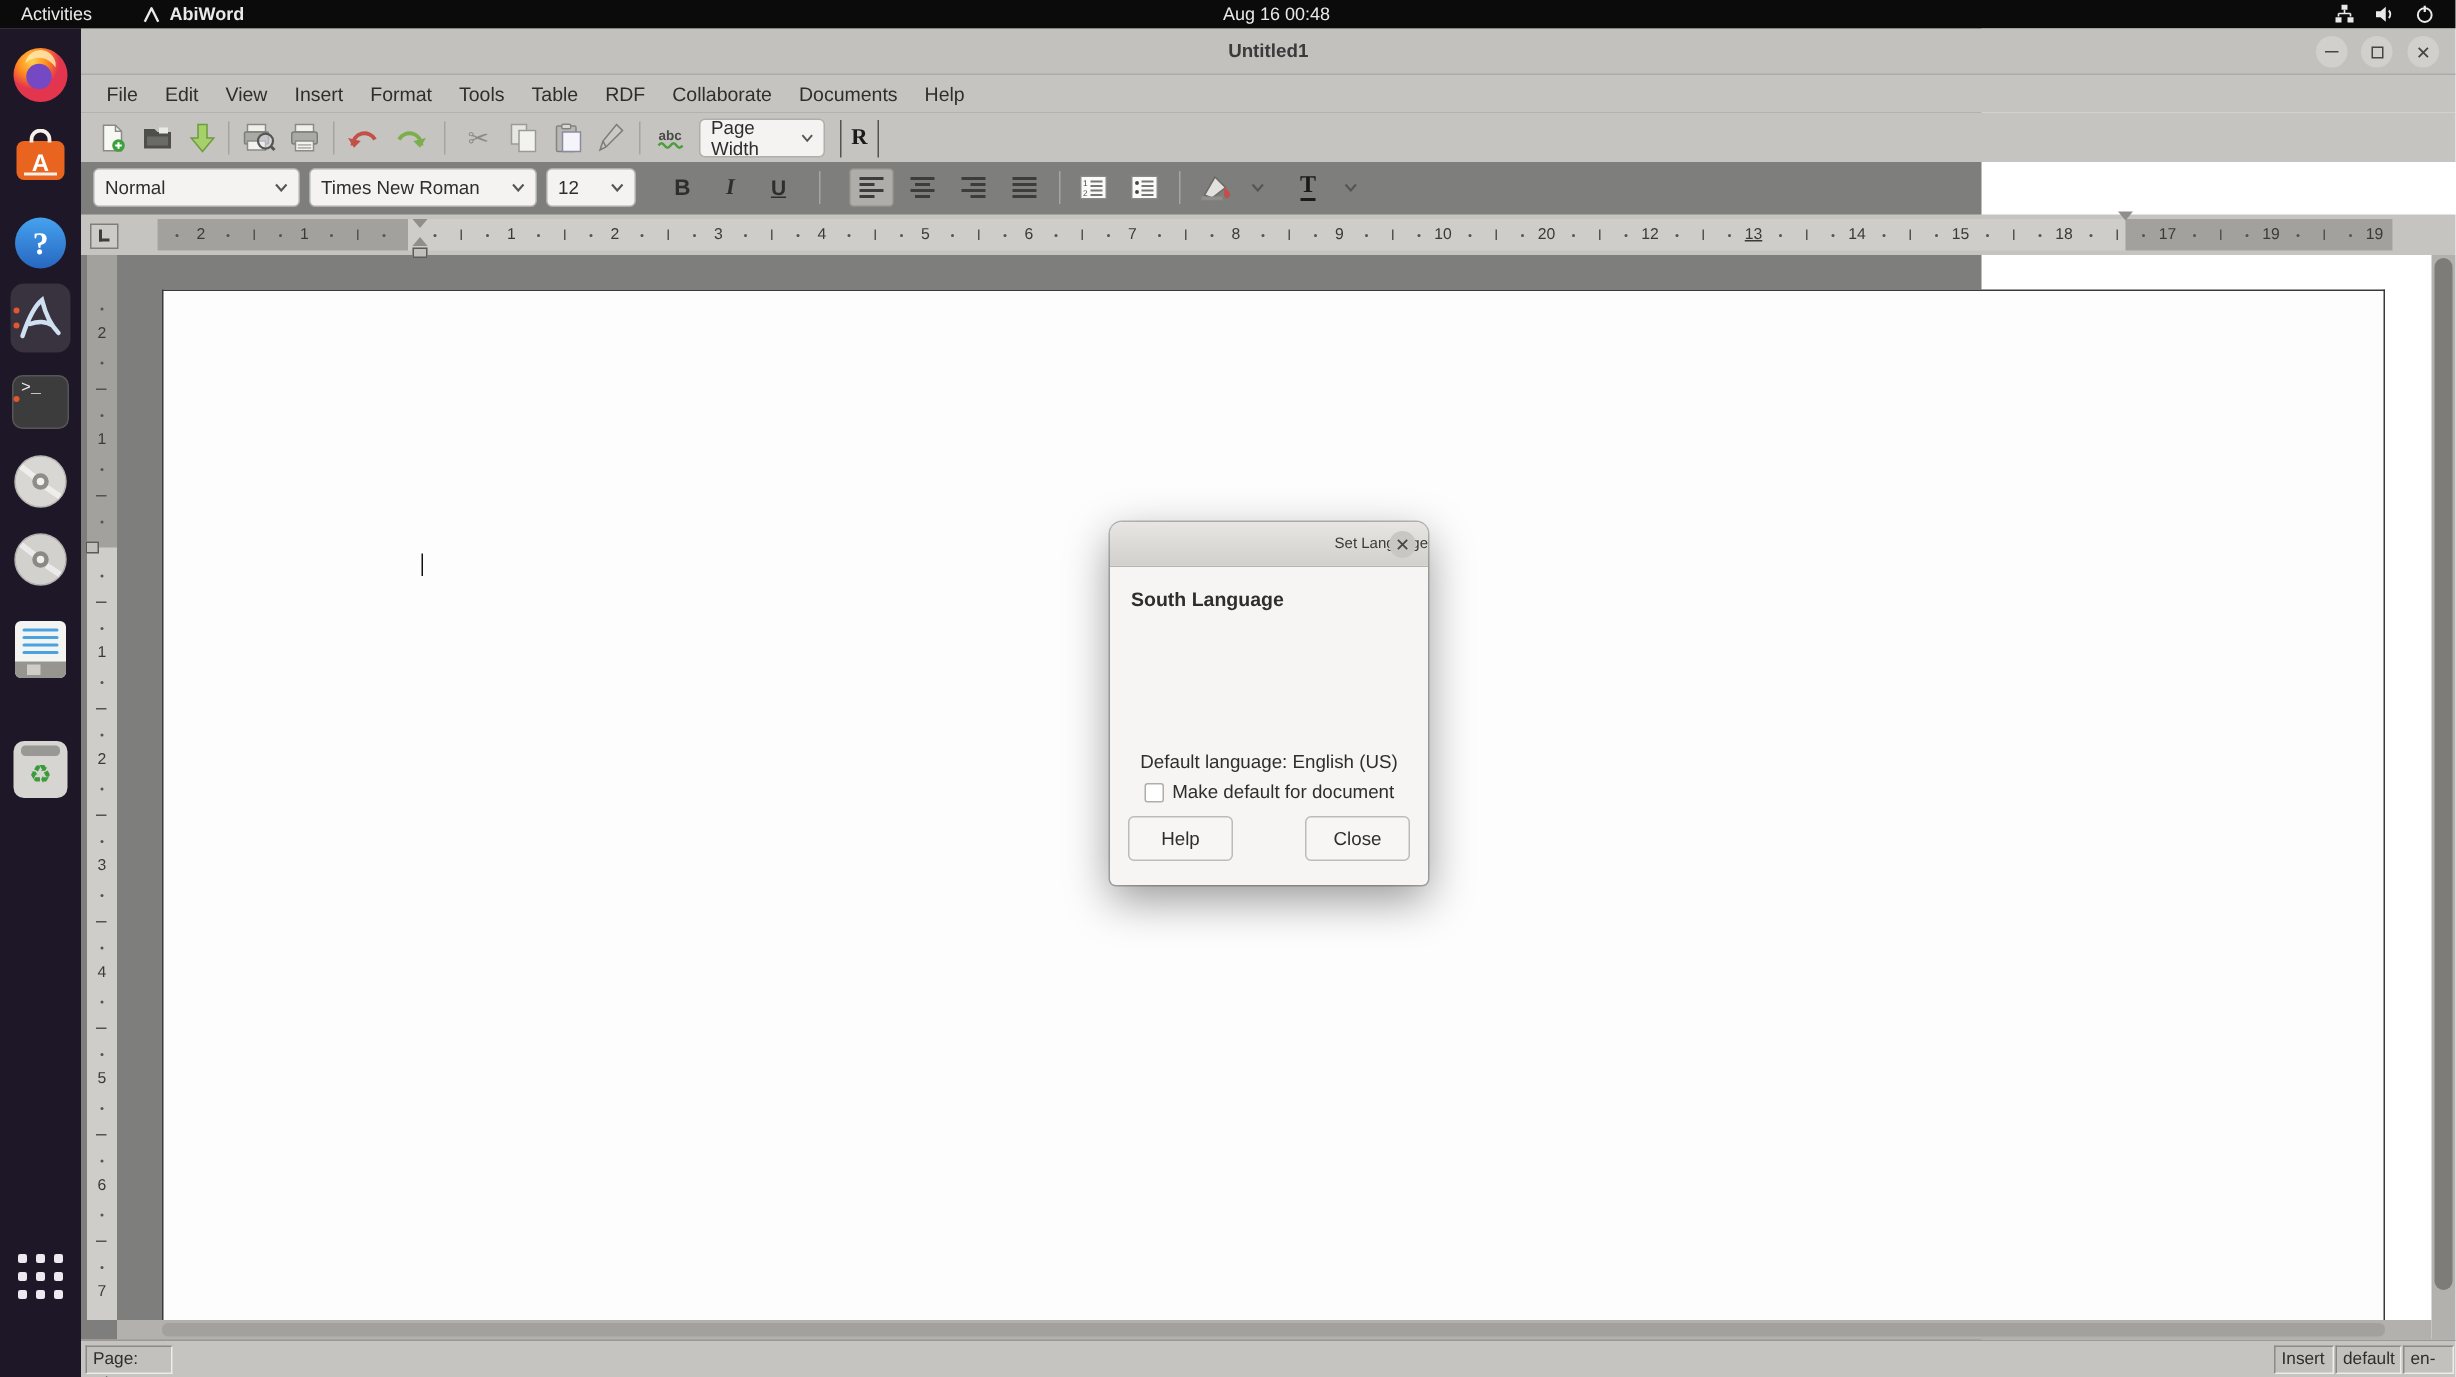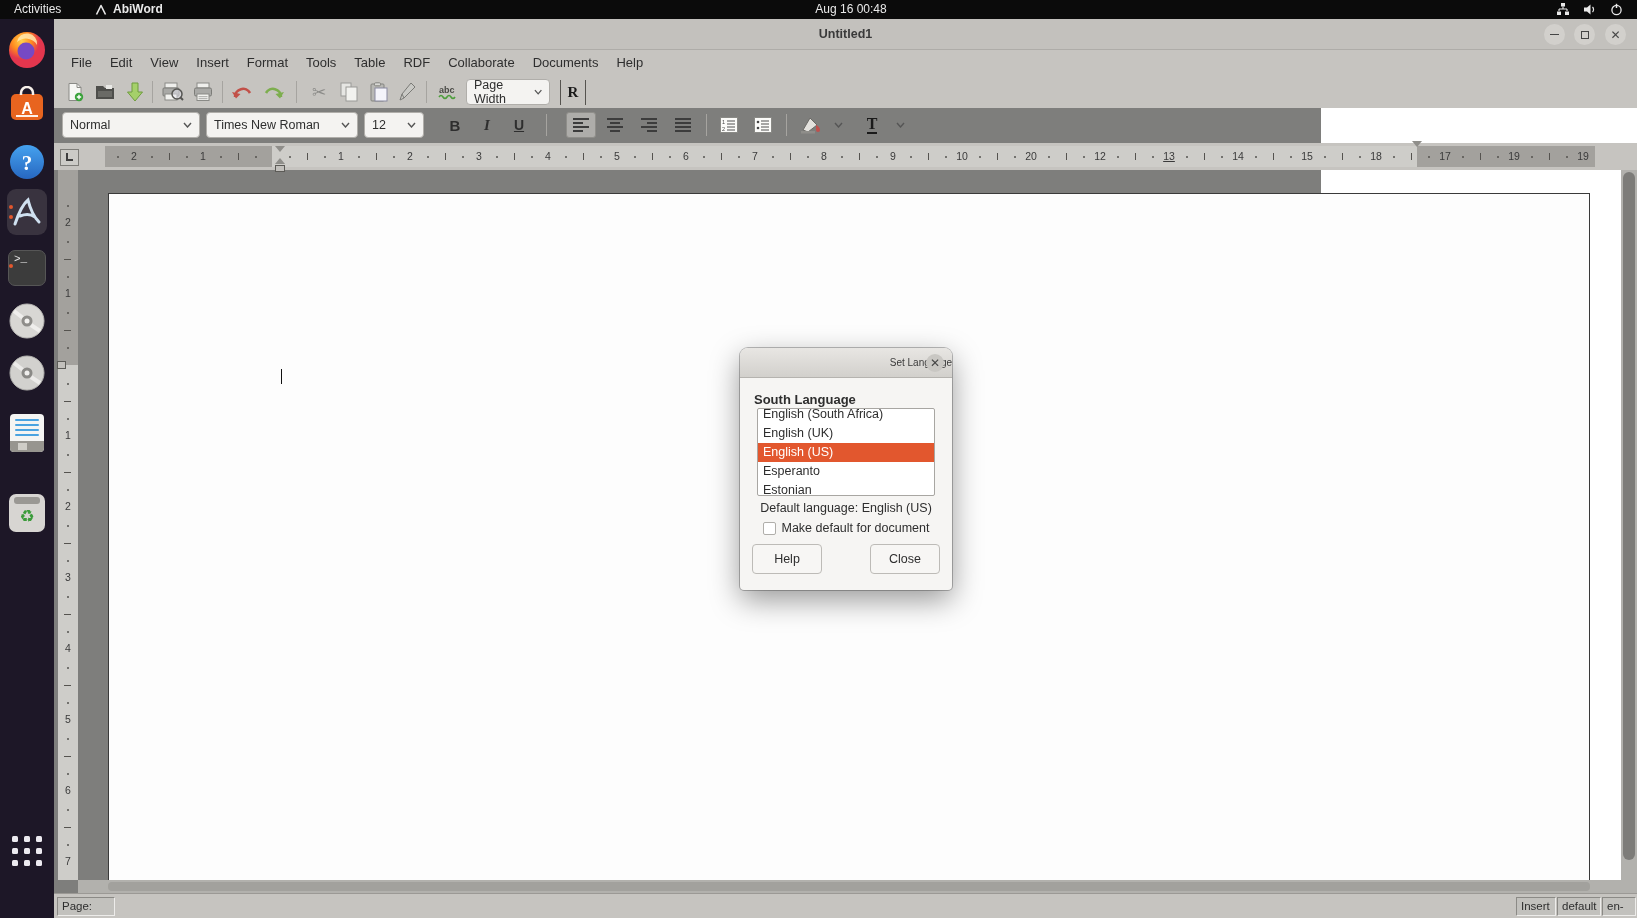--- a/index.html
+++ b/index.html
@@ -622,29 +622,20 @@
     <div class="sbox" style="left:1503px; width:44px">default</div>
     <div class="sbox" style="left:1548px; width:34px">en-US</div>
   </div>
 
   <div id="dialog">
     <div id="dlg-titlebar">
       <div class="t">Set Language</div>
       <div id="dlg-close">✕</div>
     </div>
     <div id="dlg-label">South Language</div>
-    <div id="dlg-list">
-        <ul>
-          <li>English (South Africa)</li>
-          <li>English (UK)</li>
-          <li class="selected">English (US)</li>
-          <li>Esperanto</li>
-          <li>Estonian</li>
-        </ul>
-      </div>
     <div id="dlg-default">Default language: English (US)</div>
     <div id="dlg-checkrow">
       <span class="box"></span>
       <span>Make default for document</span>
     </div>
     <div class="dlg-btn" style="left:12px">Help</div>
     <div class="dlg-btn" style="left:130px">Close</div>
   </div>
 
 </div>

